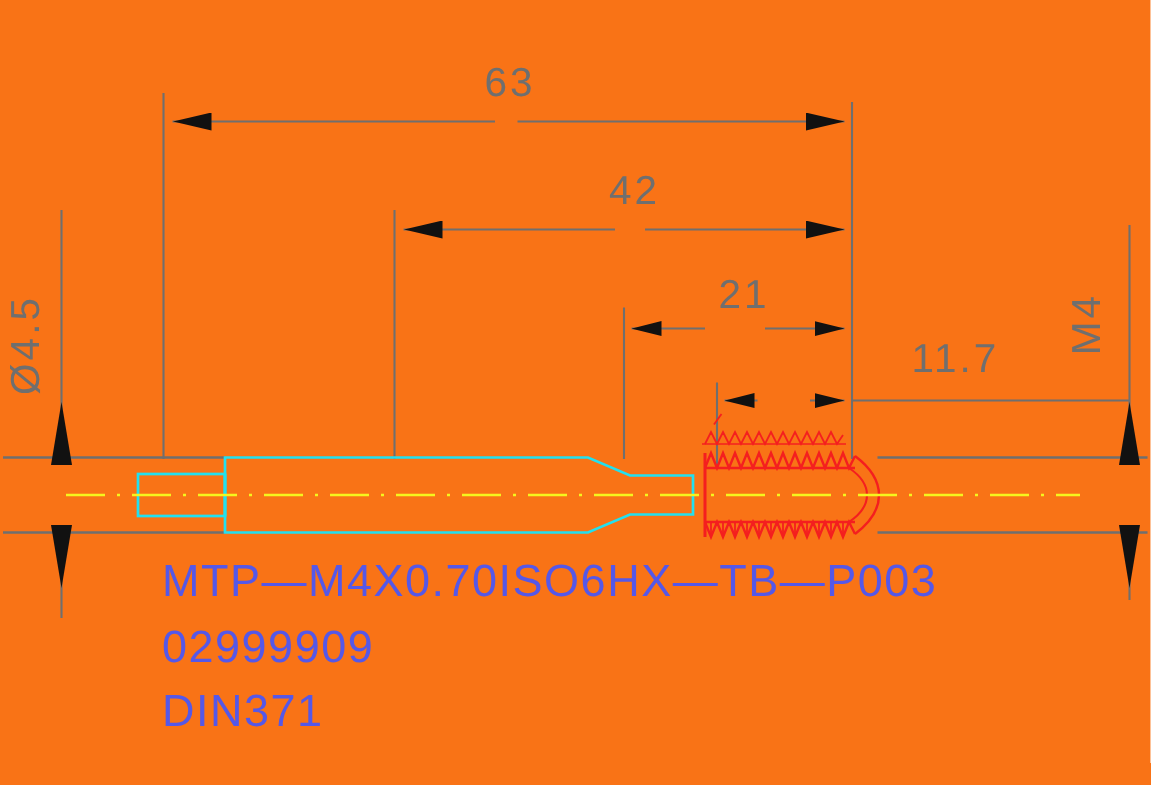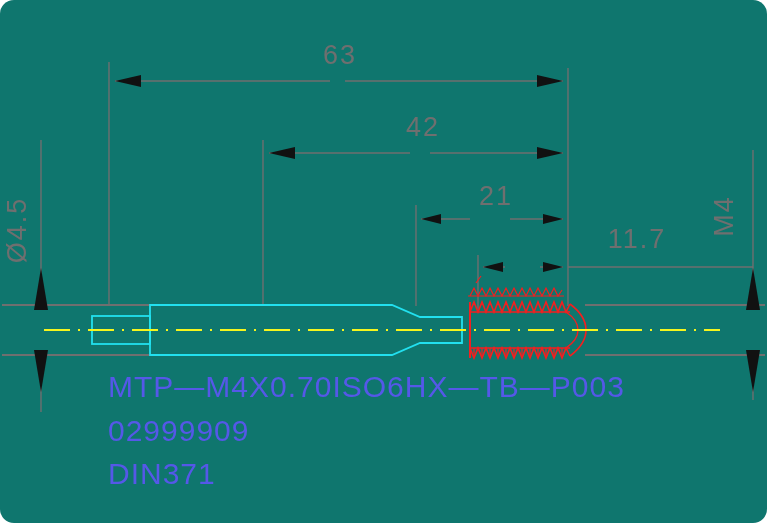--- a/index.html
+++ b/index.html
@@ -7,23 +7,22 @@
     padding: 0;
     background: #ffffff;
   }
   body {
     font-family: "Liberation Sans", sans-serif;
   }
   #drawing-canvas {
     position: relative;
     width: 767px;
     height: 523px;
-    background: #0f766e;
+    background: #f97316;
     overflow: hidden;
-    border-radius: 14px;
   }
   #drawing-svg {
     position: absolute;
     left: 0;
     top: 0;
   }
   .dim-text {
     font-family: "Liberation Sans", sans-serif;
     font-size: 27px;
     fill: #6f6f6f;

